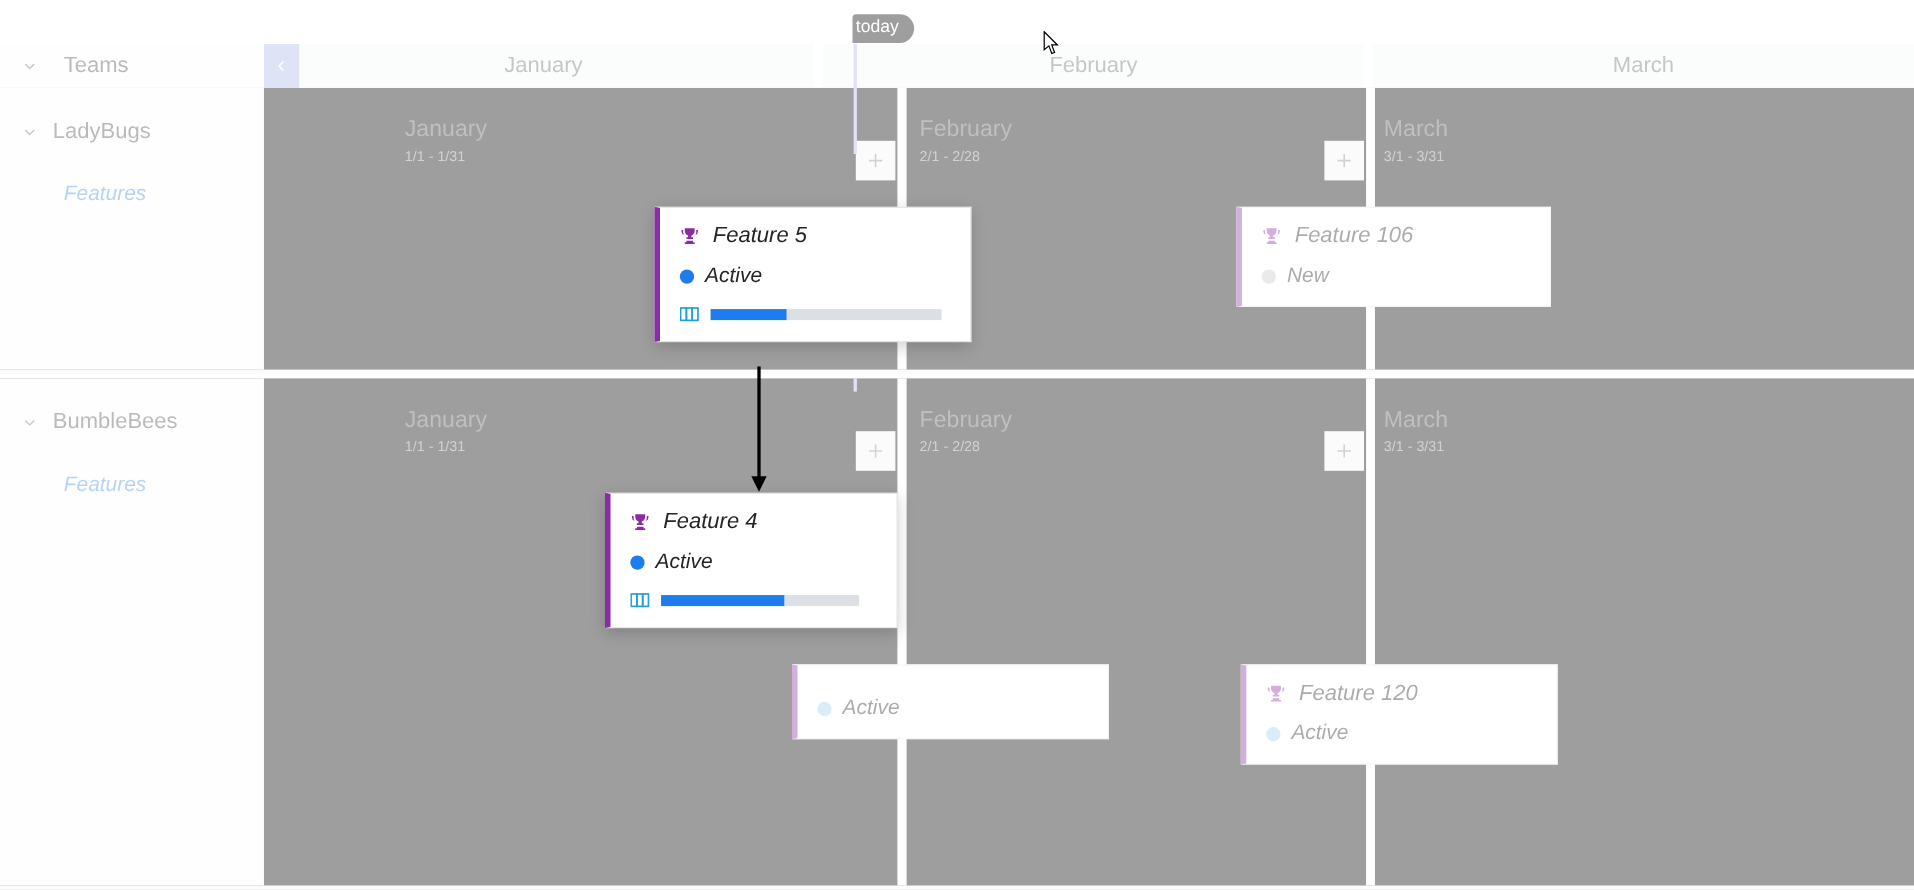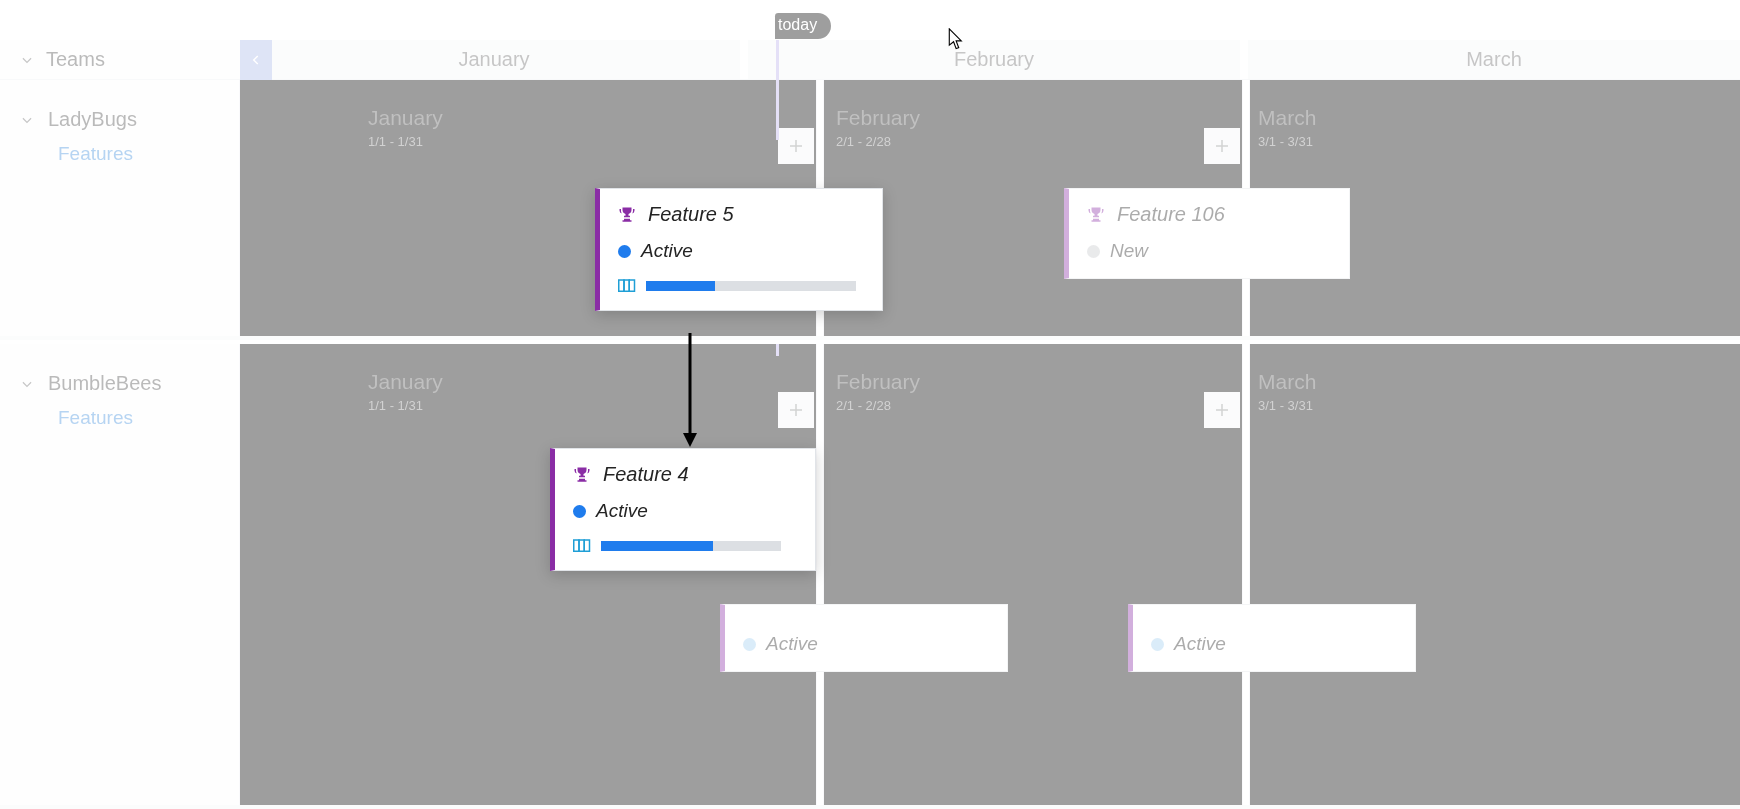--- a/index.html
+++ b/index.html
@@ -65,21 +65,21 @@
       right: 0;
       height: 40px;
       display: flex;
       border-bottom: 1px solid #eceef1;
       z-index: 8;
     }
     .hdr-side {
       width: 240px;
       display: flex;
       align-items: center;
-      gap: 12px;
+      gap: 24px;
       padding-left: 20px;
       color: #4b4b4b;
       font-size: 20px;
       background: #fbfbfc;
     }
     .chevron { width: 14px; height: 14px; }
     .nav-btn {
       position: absolute;
       left: 240px;
       top: 40px;
@@ -125,24 +125,25 @@
       border-right: 1px solid #eef0f3;
     }
     .lane-title-row {
       display: flex;
       align-items: center;
       gap: 14px;
       color: #4b4b4b;
       font-size: 20px;
     }
     .lane-sub {
-      margin-top: 12px;
+      margin-top: 35px;
       margin-left: 38px;
       color: #3f8edc;
       font-size: 19px;
+      font-style: italic;
     }
     .lane-body {
       position: absolute;
       left: 240px;
       right: 0;
       top: 0;
       bottom: 0;
     }
     .col-sep {
       position: absolute;
@@ -240,21 +241,21 @@
       left: 595px;
       width: 288px;
       box-shadow: 0 4px 14px rgba(0,0,0,0.18);
     }
     .card-f4 {
       top: 448px;
       left: 550px;
       width: 266px;
       box-shadow: 0 4px 14px rgba(0,0,0,0.18);
     }
-    .card-f106 { top: 188px; left: 1064px; width: 286px; }
+    .card-f106 { top: 188px; left: 1124px; width: 286px; }
     .card-f119 { top: 604px; left: 720px;  width: 288px; }
     .card-f120 { top: 604px; left: 1128px; width: 288px; }
 
     .link-arrow {
       position: absolute;
       left: 682px;
       top: 333px;
       z-index: 101;
     }
   </style>
@@ -376,20 +377,26 @@
 </div>
 
 <div class="card dim card-f119">
   <div class="status-row">
     <span class="dot dot-lblue"></span>
     <span>Active</span>
   </div>
 </div>
 
 <div class="card dim card-f120">
+  <div class="title-row">
+    <svg class="trophy" viewBox="0 0 24 24">
+        <path fill="#8a2da5" d="M6 2h12v3a6 6 0 01-4 5.66V13h2v2H8v-2h2v-2.34A6 6 0 016 5V2zm-2 2H2v2a4 4 0 003 3.87A8 8 0 014 5V4zm16 0v1a8 8 0 01-1 4.87A4 4 0 0022 6V4h-2zM8 17h8v2h2v2H6v-2h2v-2z"></path>
+      </svg>
+    <span>Feature 120</span>
+  </div>
   <div class="status-row">
     <span class="dot dot-lblue"></span>
     <span>Active</span>
   </div>
 </div>
 
 <div class="veil"></div>
 
 <svg class="link-arrow" width="16" height="116">
   <line x1="8" y1="0" x2="8" y2="104" stroke="#000" stroke-width="3"></line>

